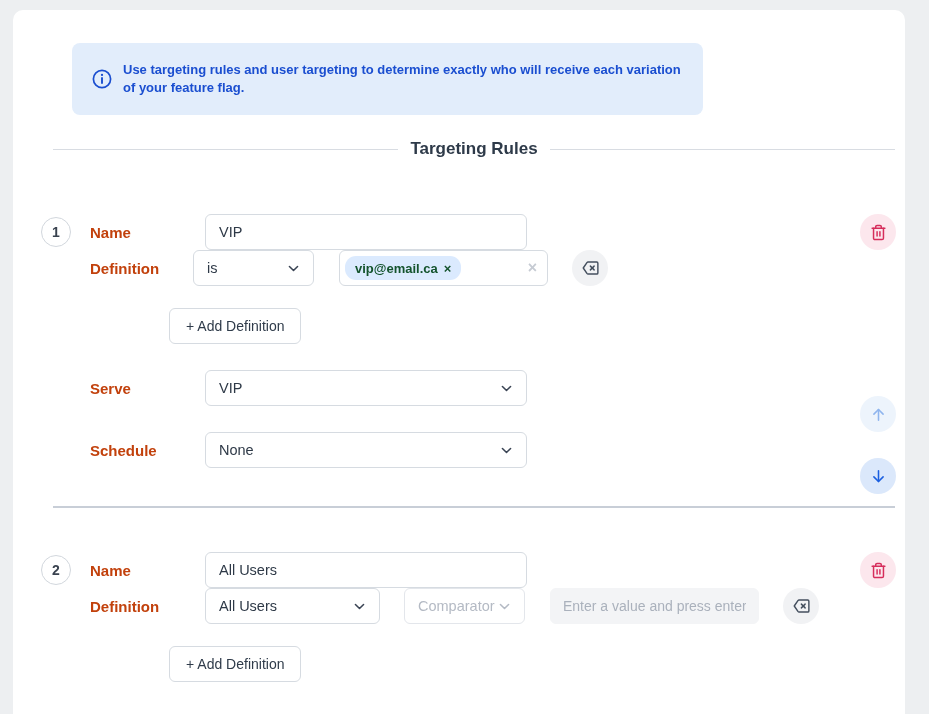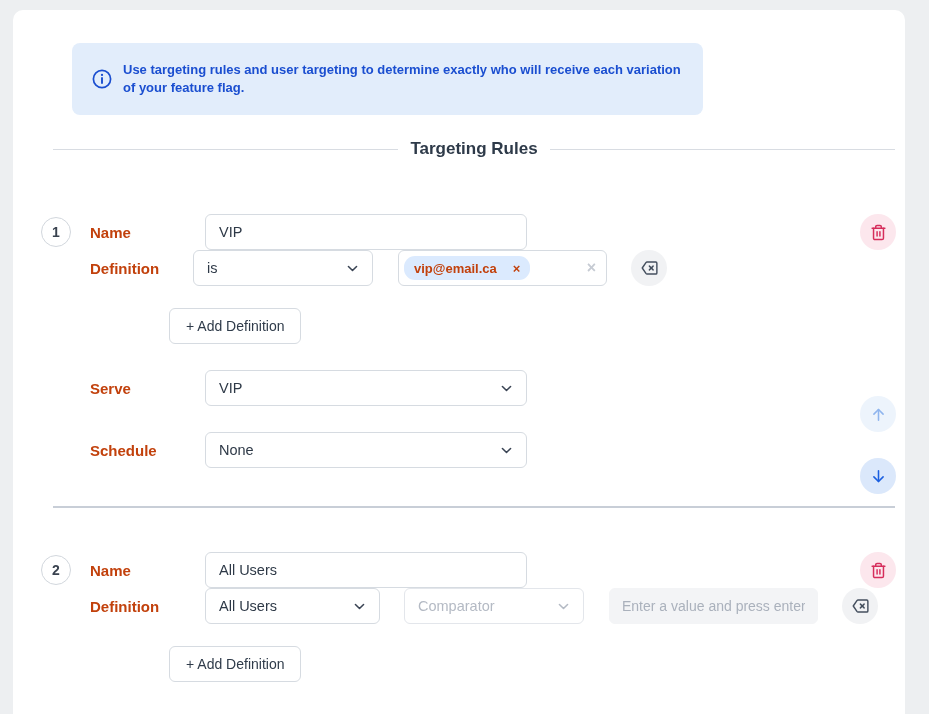--- a/index.html
+++ b/index.html
@@ -57,29 +57,29 @@
     font-size:15px; font-weight:600; color:#c2410c; }
   .text-input, .select {
     height:36px; border:1px solid #d6dbe1; border-radius:6px; background:#fff;
     font-family:"Liberation Sans", sans-serif; font-size:14.5px; color:#2e3947;margin-left:36px;
   }
   .text-input { width:322px; padding:0 13px; outline:none; }
   .select { display:flex; align-items:center; justify-content:space-between;
     padding:0 13px; cursor:pointer; }
   .select.w-main { width:322px; }
   .select.w-prop { width:175px; }
-  .select.w-comp { width:180px; margin-left:24px; }
+  .select.w-comp { width:121px; margin-left:24px; }
   .select.disabled { border-color:#e3e6eb; color:#b4bac4; cursor:default; }
   .tag-input {
     width:209px; height:36px; margin-left:25px; border:1px solid #d6dbe1;
     border-radius:6px; display:flex; align-items:center; padding:0 10px 0 5px; background:#fff;
   }
   .chip {
-    background:#dbeafe; color:#c2410c; border-radius:11px; height:24px;
-    display:flex; align-items:center; gap:16px; padding:0 10px;
+    background:#dbeafe; color:#14532d; border-radius:11px; height:24px;
+    display:flex; align-items:center; gap:6px; padding:0 10px;
     font-size:13px; font-weight:700; white-space:nowrap;
   }
   .chip-x { cursor:pointer; font-weight:700; }
   .clear-x { margin-left:auto; color:#c6cbd3; font-size:16px; font-weight:700; cursor:pointer; }
   .value-input {
     width:209px; height:36px; margin-left:25px; border:1px solid #f3f4f6;
     border-radius:6px; background:#f3f4f6; padding:0 12px;
     font-family:"Liberation Sans", sans-serif; font-size:14px; color:#6b7280;
   }
   .value-input::placeholder { color:#aab1bc; }

